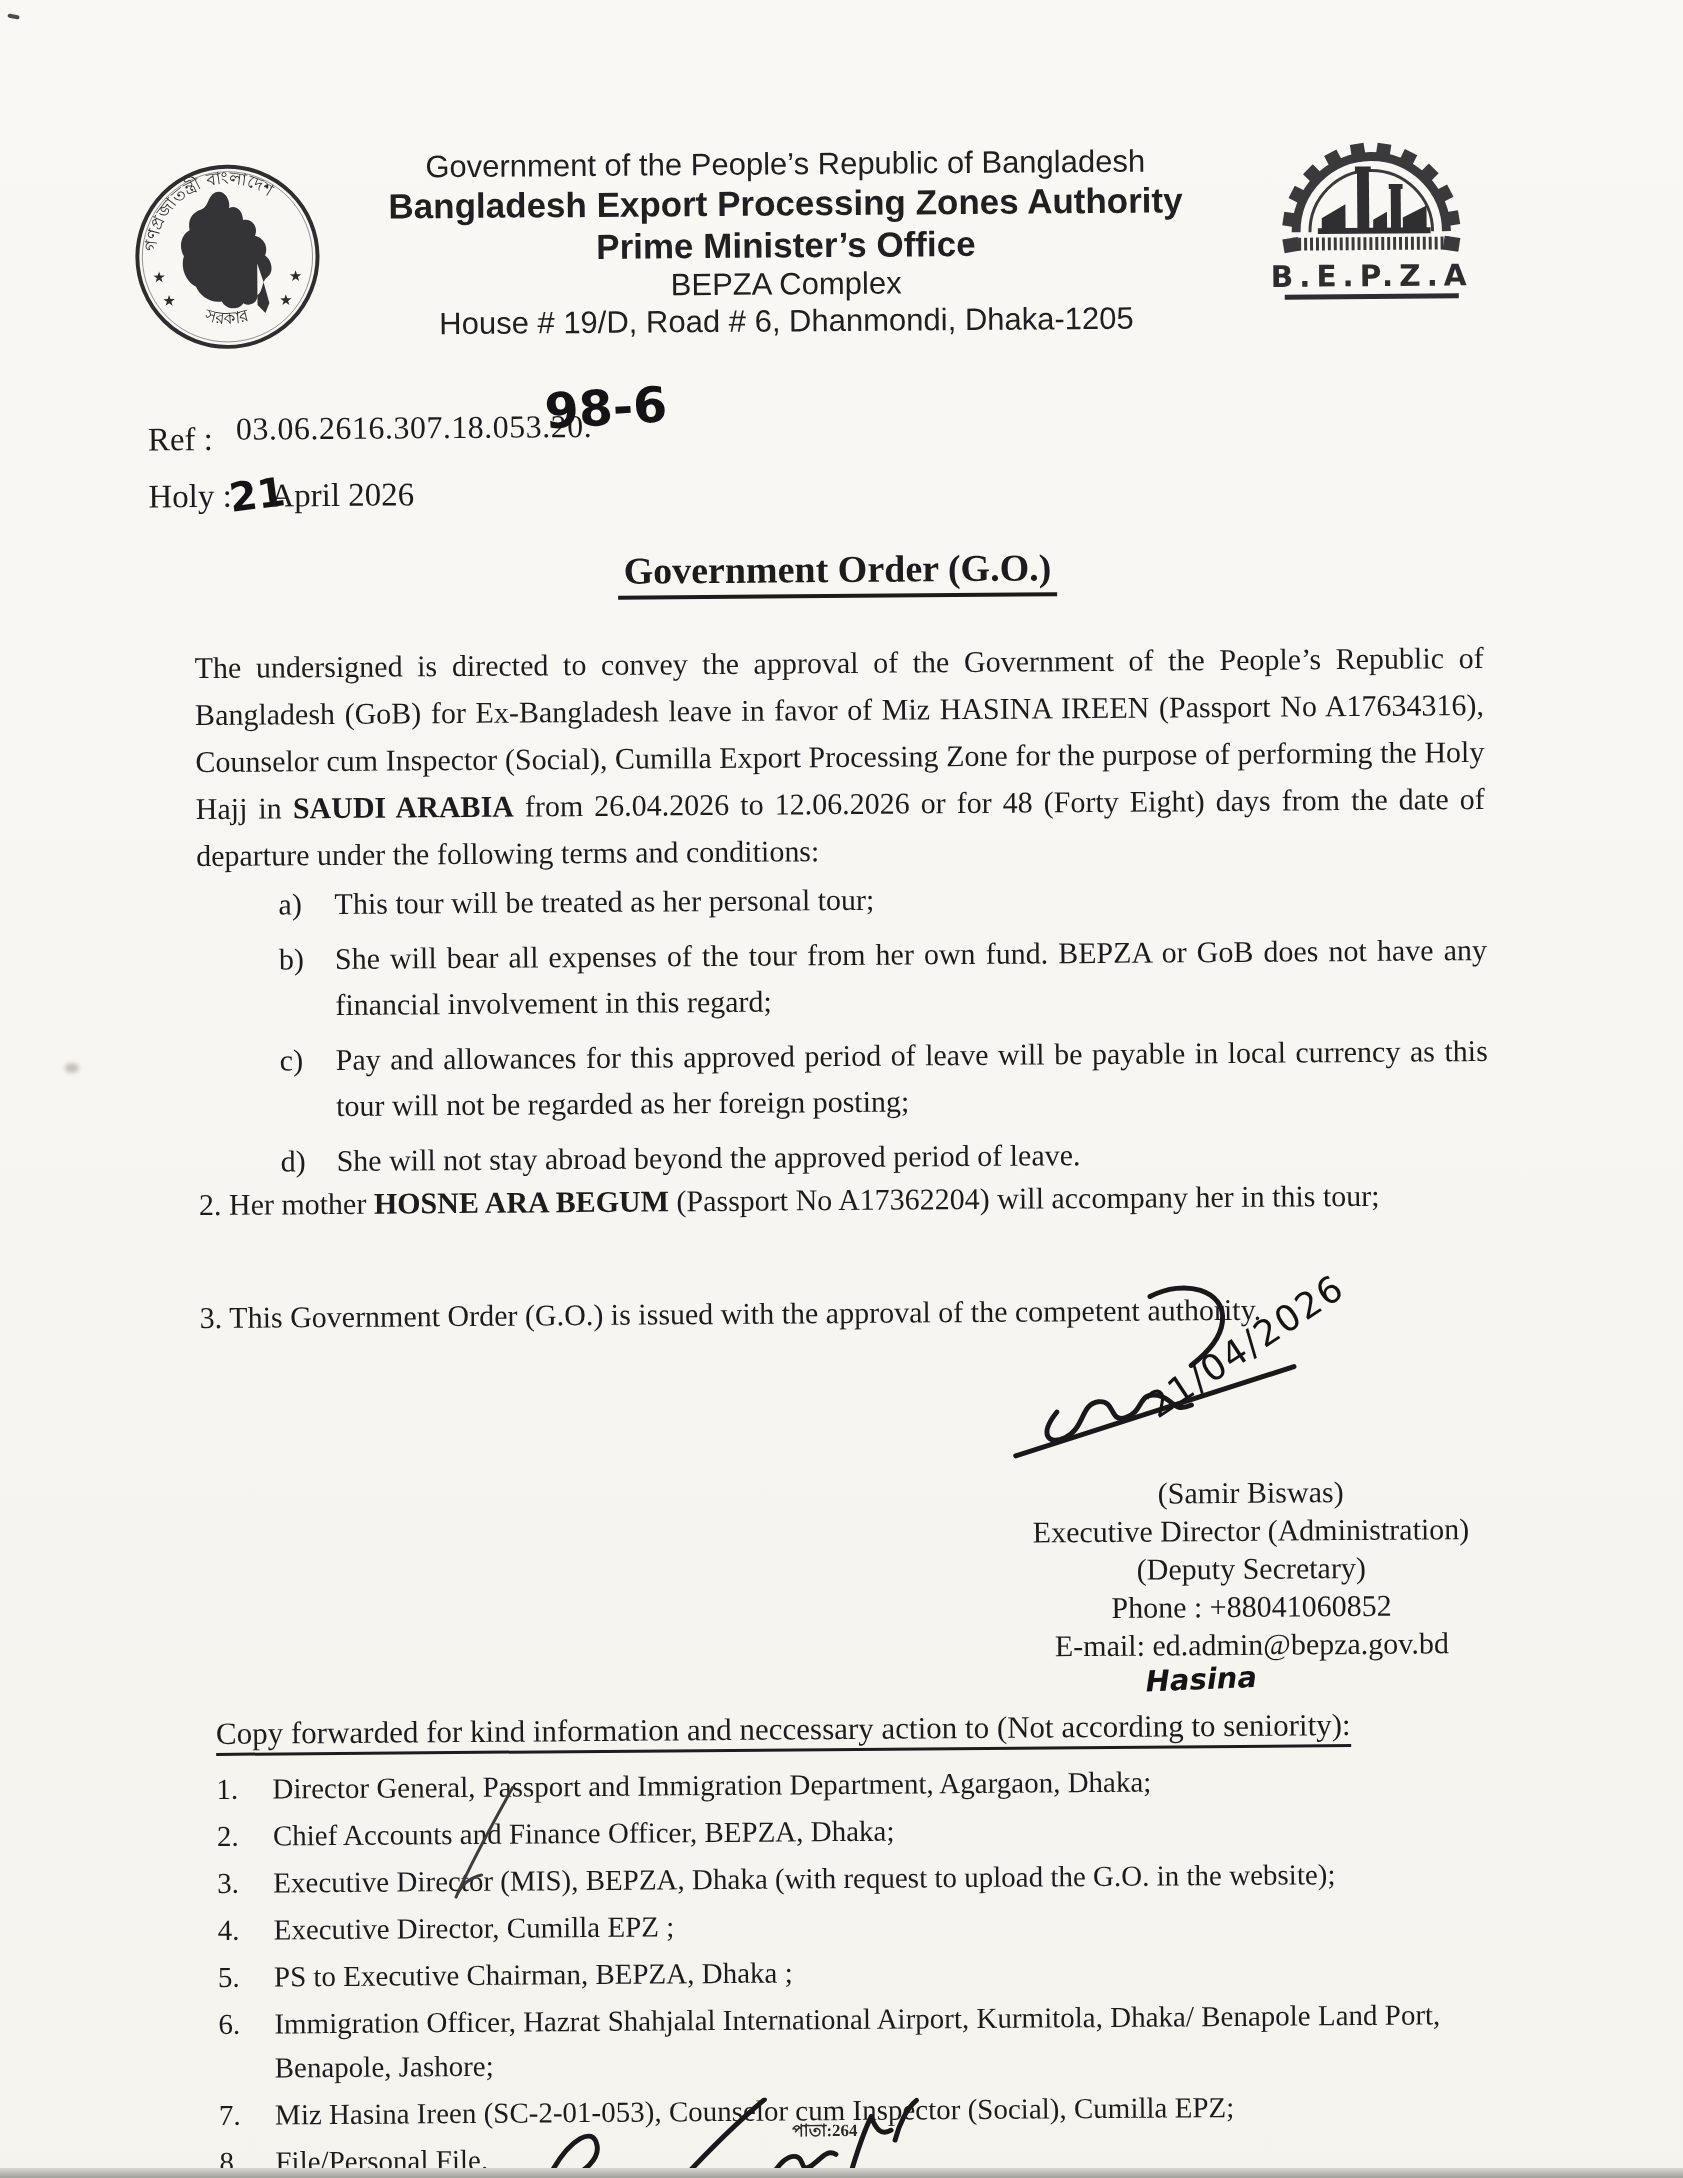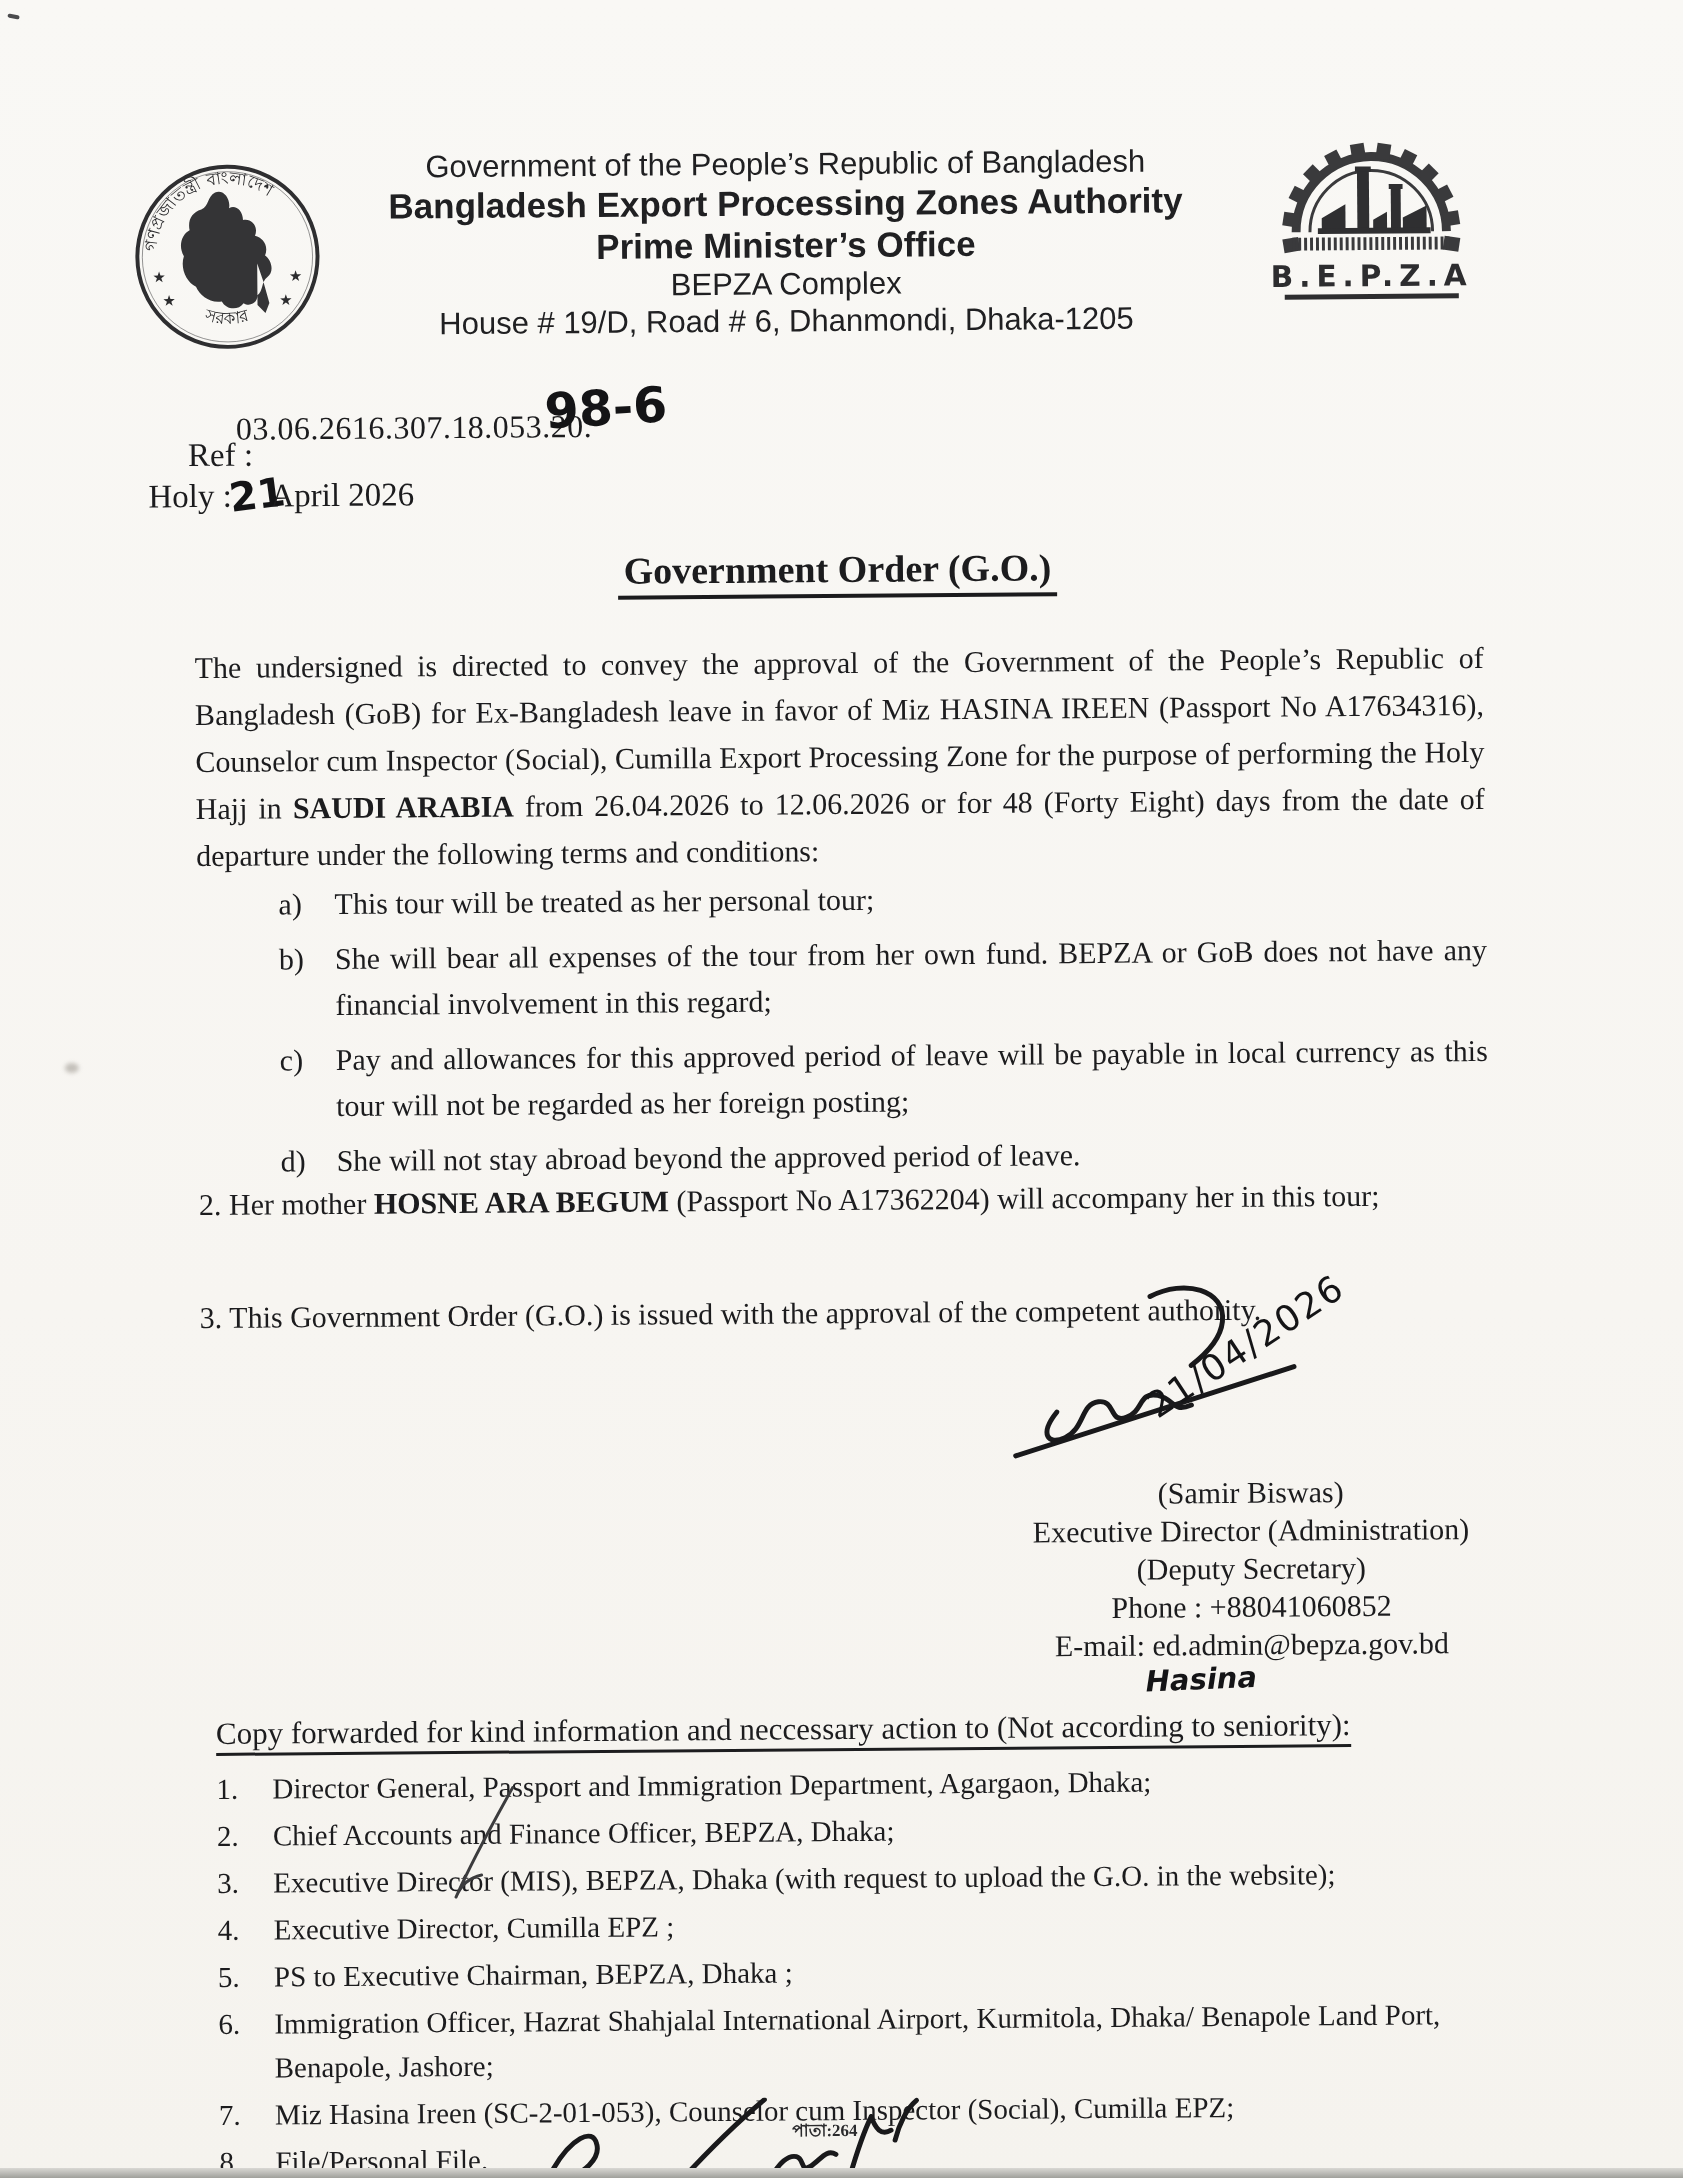--- a/index.html
+++ b/index.html
@@ -106,21 +106,21 @@
     </div>
 
     <div class="abs hdr sans">
       <div class="l1">Government of the People’s Republic of Bangladesh</div>
       <div class="l2">Bangladesh Export Processing Zones Authority</div>
       <div class="l3">Prime Minister’s Office</div>
       <div class="l4">BEPZA Complex</div>
       <div class="l5">House # 19/D, Road # 6, Dhanmondi, Dhaka-1205</div>
     </div>
 
-    <div class="abs meta" style="left:153px;top:432px;margin-left:40px;">Ref :</div>
+    <div class="abs meta" style="left:153px;top:416px;">Ref :</div>
     <div class="abs refnum" style="left:241px;top:406px;">03.06.2616.307.18.053.20.</div>
     <div class="abs hand" style="left:550px;top:378px;font-size:49px;font-weight:600;transform:rotate(-3deg);">98-6</div>
     <div class="abs meta" style="left:153px;top:473px;">Holy :</div>
     <div class="abs hand" style="left:234px;top:467px;font-size:40px;font-weight:600;transform:rotate(-7deg);">21</div>
     <div class="abs meta" style="left:275px;top:473px;">April 2026</div>
 
     <div class="abs title">
       <span>Government Order (G.O.)</span>
     </div>
 

